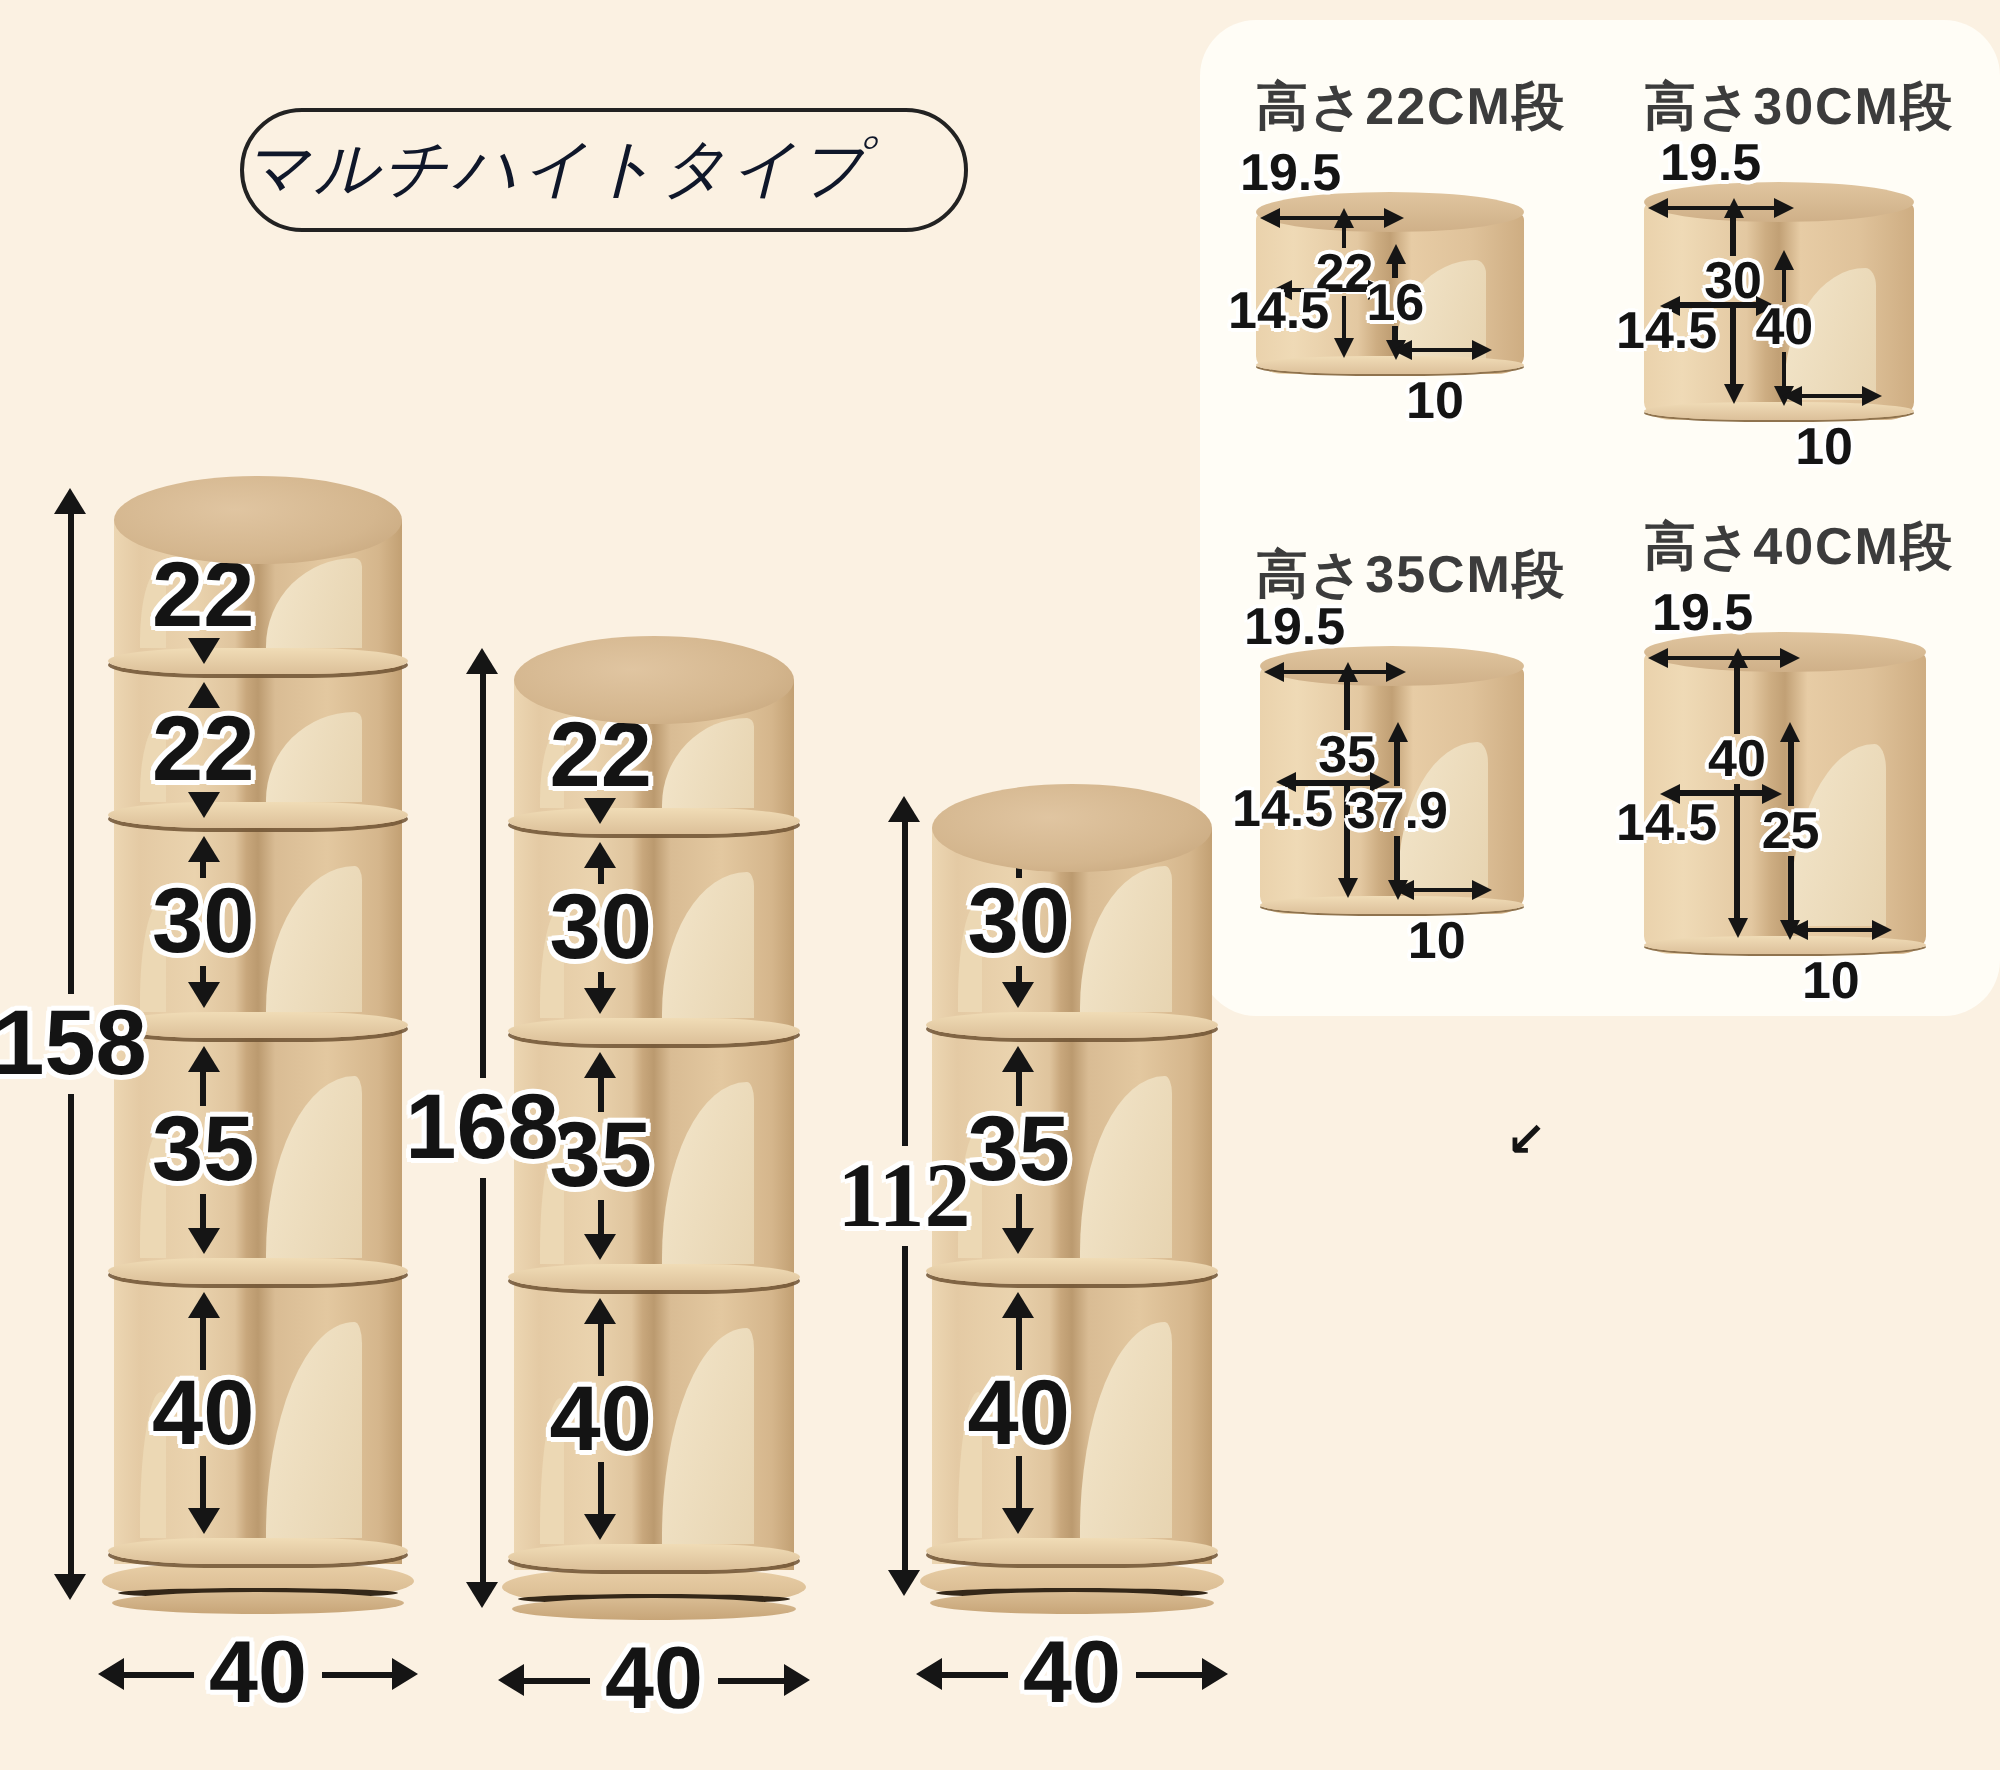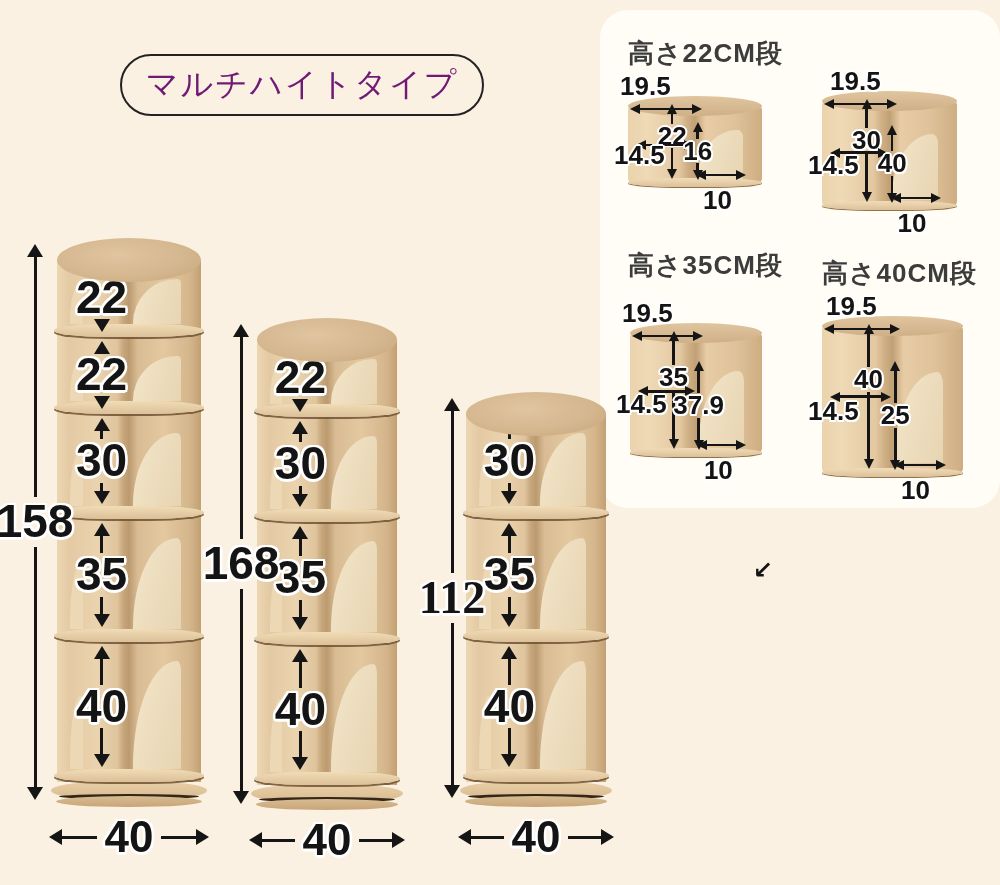--- a/index.html
+++ b/index.html
@@ -1,21 +1,21 @@
 <!DOCTYPE html>
 <html><head>
 <meta charset="utf-8">
 <style>
   html,body{margin:0;padding:0;}
   #canvas{position:relative;width:1000px;height:885px;background:#fbf1e2;overflow:hidden;
           font-family:"Liberation Sans","DejaVu Sans",sans-serif;}
   
   .badge{position:absolute;left:120px;top:54px;width:360px;height:58px;border:2.5px solid #222;
-         border-radius:31px;display:flex;align-items:center;justify-content:center;
-         font-size:32px;letter-spacing:2px;color:#701a75;}
+         border-radius:31px;display:flex;align-items:center;
+         font-size:32px;letter-spacing:2px;color:#0f172a;font-style:italic;}
   
   .panel{position:absolute;left:600px;top:10px;width:400px;height:498px;background:#fffdf6;border-radius:28px;}
   .sec-title{position:absolute;font-size:26px;font-weight:bold;color:#3c3c3c;letter-spacing:1px;z-index:3;}
   
   .dim{color:#141414;font-weight:bold;line-height:.95;white-space:nowrap;z-index:7;position:relative;
        text-shadow:2.5px 0 0 #fff,-2.5px 0 0 #fff,0 2.5px 0 #fff,0 -2.5px 0 #fff,
                    2px 2px 0 #fff,-2px -2px 0 #fff,2px -2px 0 #fff,-2px 2px 0 #fff;text-align:center;}
   .f46{font-size:46px;} .f44{font-size:44px;} .f26{font-size:26px;}
   .lab{position:absolute;z-index:7;}
   
@@ -275,21 +275,22 @@
     </div>
   </div>
   <div class="vdim hd" style="left:414px;top:398px;height:400px;width:76px;font-family:Liberation Serif, serif;">
     <div class="vseg vup"></div>
     <div class="dim f46">112</div>
     <div class="vseg vdn"></div>
   </div>
 
   <div class="panel"></div>
   <div class="sec-title" style="left:628px;top:36px;">高さ22CM段</div>
-  <div class="sec-title" style="left:628px;top:248px;">高さ35CM段</div>
+  <div class="sec-title" style="left:822px;top:36px;">高さ30CM段</div>
+  <div class="sec-title" style="left:628px;top:270px;">高さ35CM段</div>
   <div class="sec-title" style="left:822px;top:256px;">高さ40CM段</div>
 
   <div class="mf" style="left:628px;top:98px;width:134px;height:89px;">
     <div class="cap"></div>
     <div class="cyl">
       <div class="arch"></div>
       <div class="mshelf"></div>
     </div>
     <div class="dim f26 lab l195">19.5</div>
     <div class="hd-arrow a195">

